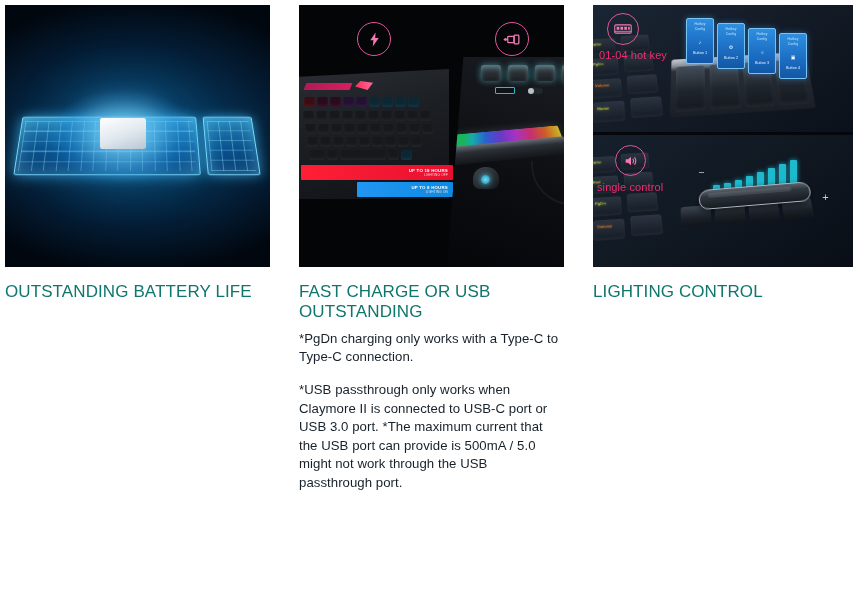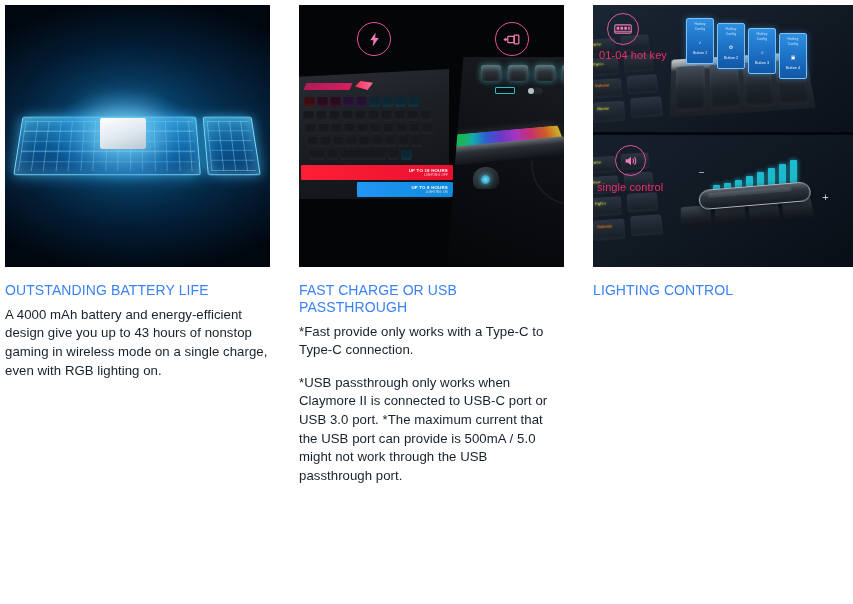--- a/index.html
+++ b/index.html
@@ -26,24 +26,24 @@
 
   .media {
     width: 100%;
     height: 262px;
     position: relative;
     overflow: hidden;
     background: #000;
   }
   .heading {
     margin: 15px 0 7px 0;
-    font-size: 14px;
+    font-size: 17px;
     font-weight: 400;
     letter-spacing: .1px;
-    color: #3b82f6;
+    color: #0f766e;
     line-height: 1.2;
   }
   .body-text {
     font-size: 13.2px;
     line-height: 18.6px;
     color: #17212b;
     margin: 0 0 14px 0;
     letter-spacing: .05px;
   }
   .body-text:last-child { margin-bottom: 0; }
@@ -393,21 +393,20 @@
             <div class="xr-keys"></div>
           </div>
           <div class="xr-num">
             <div class="xr-keys n"></div>
           </div>
         </div>
         <div class="xr-glow"></div>
         <div class="xr-batt"></div>
       </div>
       <h3 class="heading">OUTSTANDING BATTERY LIFE</h3>
-      <p class="body-text">A 4000 mAh battery and energy-efficient design give you up to 43 hours of nonstop gaming in wireless mode on a single charge, even with RGB lighting on.</p>
     </div>
 
     <div class="column col2">
       <div class="media img2">
 
         <div class="i2-left">
           <div class="i2-rogbar"></div>
           <div class="i2-roglogo"></div>
           <div class="i2-keyrow i2-fr">
             <div class="i2-key" style="background:#3a0d12"></div>
@@ -501,22 +500,22 @@
           <svg width="19" height="19" viewBox="0 0 24 24" fill="none" stroke="#f07ab4" stroke-width="1.6" aria-hidden="true">
             <rect x="6" y="8" width="8" height="8" rx="1"></rect>
             <rect x="14" y="6.5" width="6" height="11" rx="1"></rect>
             <path d="M6 12H2.5"></path>
             <circle cx="2" cy="12" r="1.2" fill="#f07ab4" stroke="none"></circle>
             <path d="M4 10.5 2.5 12 4 13.5"></path>
           </svg>
         </div>
       </div>
 
-      <h3 class="heading">FAST CHARGE OR USB PASSTHROUGH</h3>
-      <p class="body-text">*Fast provide only works with a Type-C to Type-C connection.</p>
+      <h3 class="heading">FAST CHARGE OR USB OUTSTANDING</h3>
+      <p class="body-text">*PgDn charging only works with a Type-C to Type-C connection.</p>
       <p class="body-text">*USB passthrough only works when Claymore II is connected to USB-C port or USB 3.0 port. *The maximum current that the USB port can provide is 500mA / 5.0 might not work through the USB passthrough port.</p>
 
     </div>
 
     <div class="column col3">
       <div class="media img3">
 
         <div class="i3-top">
           <div class="i3-leftkeys">
             <div class="i3-lk" style="left:0;top:4px">

